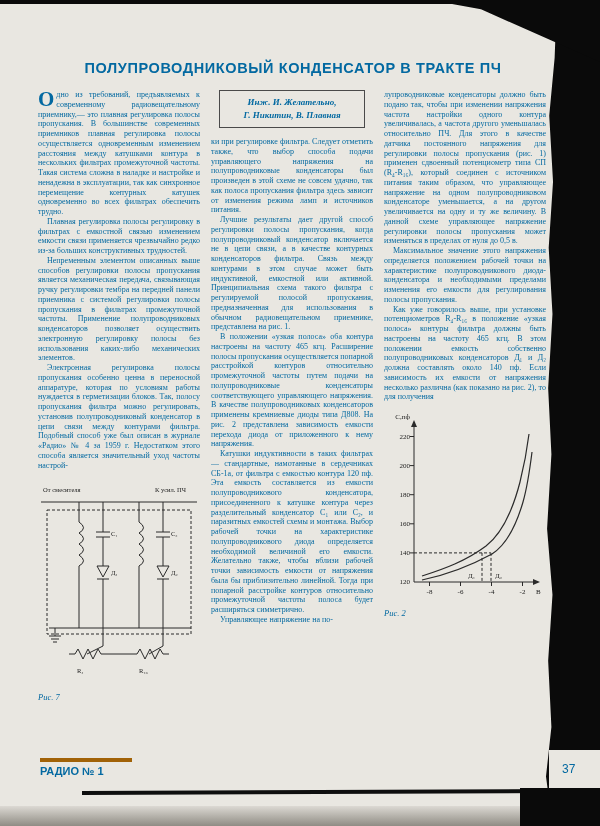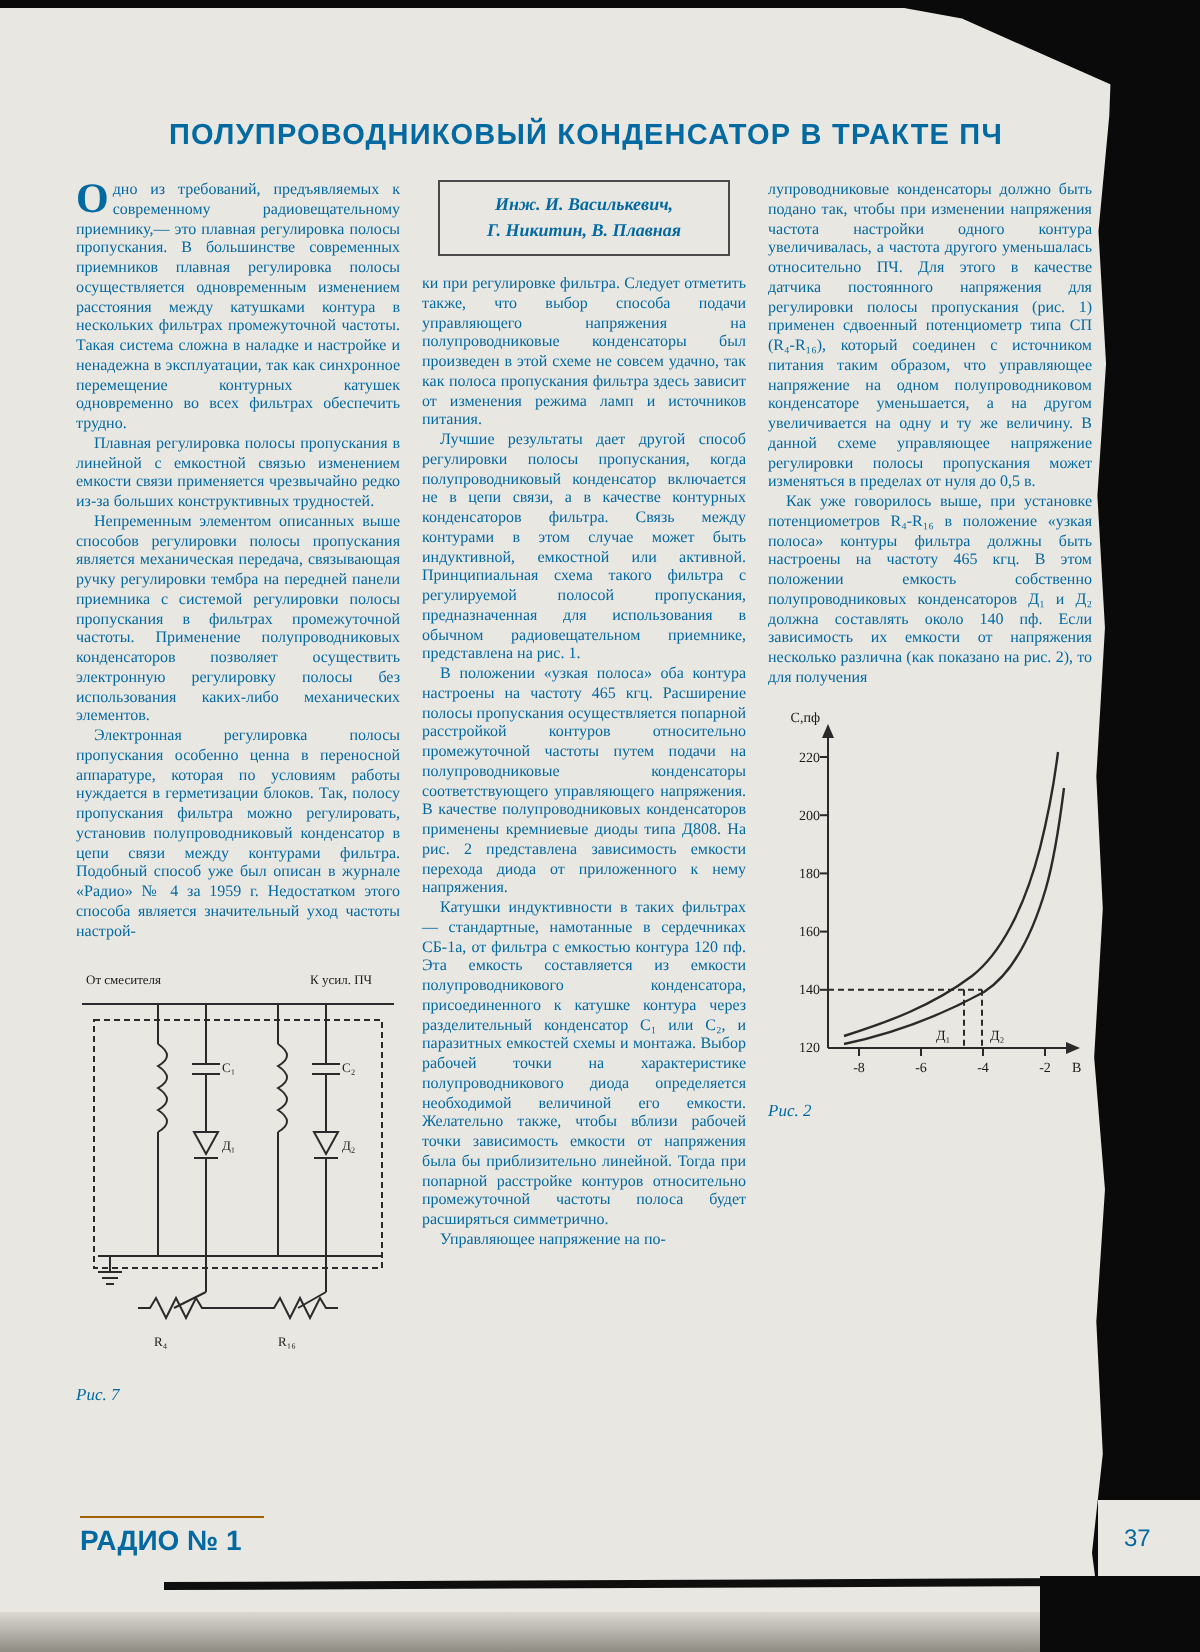--- a/index.html
+++ b/index.html
@@ -26,36 +26,36 @@
   .col{width:162px;}
   .authors{border:1px solid #4a4a4a;margin:0 8px 9px;padding:5px 4px;text-align:center;
     font-style:italic;font-weight:bold;font-size:9px;line-height:1.45;}
   p.body{margin:0;font-size:8px;line-height:1.22;text-align:justify;text-indent:9px;}
   p.body.first{text-indent:0;}
   .dropcap{float:left;font-size:21px;line-height:17px;font-weight:bold;padding:1px 2px 0 0;}
   figure{margin:8px 0 0;}
   figcaption{text-align:left;font-style:italic;font-size:8.5px;margin-top:2px;}
   svg{display:block;margin:0 auto;}
   svg text{font-family:"Liberation Serif",serif;fill:#1b1b1b;}
-  .footer-left{position:absolute;left:40px;top:758px;width:92px;border-top:1px solid #a16207;
-    padding-top:3px;font-family:"Liberation Sans",sans-serif;font-weight:bold;font-size:14px;}
+  .footer-left{position:absolute;left:40px;top:758px;width:92px;border-top:4px solid #a16207;
+    padding-top:3px;font-family:"Liberation Sans",sans-serif;font-weight:bold;font-size:11px;}
 </style>
 </head>
 <body>
 
 <div class="page">
 
   <div class="content">
     <h1 class="title">ПОЛУПРОВОДНИКОВЫЙ КОНДЕНСАТОР В ТРАКТЕ ПЧ</h1>
 
     <div class="cols">
 
       <div class="col">
         <p class="body first"><span class="dropcap">О</span><span>дно из требований, предъявляемых к современному радиовещательному приемнику,— это плавная регулировка полосы пропускания. В большинстве современных приемников плавная регулировка полосы осуществляется одновременным изменением расстояния между катушками контура в нескольких фильтрах промежуточной частоты. Такая система сложна в наладке и настройке и ненадежна в эксплуатации, так как синхронное перемещение контурных катушек одновременно во всех фильтрах обеспечить трудно.</span></p>
-        <p class="body">Плавная регулировка полосы пропускания в линейной с емкостной связью изменением емкости связи применяется чрезвычайно редко из-за больших конструктивных трудностей.</p>
+        <p class="body">Плавная регулировка полосы регулировку в фильтрах с емкостной связью изменением емкости связи применяется чрезвычайно редко из-за больших конструктивных трудностей.</p>
         <p class="body">Непременным элементом описанных выше способов регулировки полосы пропускания является механическая передача, связывающая ручку регулировки тембра на передней панели приемника с системой регулировки полосы пропускания в фильтрах промежуточной частоты. Применение полупроводниковых конденсаторов позволяет осуществить электронную регулировку полосы без использования каких-либо механических элементов.</p>
         <p class="body">Электронная регулировка полосы пропускания особенно ценна в переносной аппаратуре, которая по условиям работы нуждается в герметизации блоков. Так, полосу пропускания фильтра можно регулировать, установив полупроводниковый конденсатор в цепи связи между контурами фильтра. Подобный способ уже был описан в журнале «Радио» № 4 за 1959 г. Недостатком этого способа является значительный уход частоты настрой-</p>
 
         <figure>
           <svg width="160" height="212" viewBox="0 0 160 212">
             <g stroke="#2a2a2a" stroke-width="1" fill="none">
 
               <line x1="2" y1="24" x2="158" y2="24"></line>
               <line x1="10" y1="150" x2="152" y2="150"></line>
 
@@ -106,32 +106,33 @@
             <text x="132" y="97" font-size="6.5">Д₂</text>
             <text x="38" y="195" font-size="6.5">R₄</text>
             <text x="100" y="195" font-size="6.5">R₁₆</text>
           </svg>
           <figcaption>Рис. 7</figcaption>
         </figure>
       </div>
 
       <div class="col">
         <div class="authors">
-          <div>Инж. И. Василькевич,</div>
+          <div>Инж. И. Желательно,</div>
           <div>Г. Никитин, В. Плавная</div>
         </div>
         <p class="body first">ки при регулировке фильтра. Следует отметить также, что выбор способа подачи управляющего напряжения на полупроводниковые конденсаторы был произведен в этой схеме не совсем удачно, так как полоса пропускания фильтра здесь зависит от изменения режима ламп и источников питания.</p>
         <p class="body">Лучшие результаты дает другой способ регулировки полосы пропускания, когда полупроводниковый конденсатор включается не в цепи связи, а в качестве контурных конденсаторов фильтра. Связь между контурами в этом случае может быть индуктивной, емкостной или активной. Принципиальная схема такого фильтра с регулируемой полосой пропускания, предназначенная для использования в обычном радиовещательном приемнике, представлена на рис. 1.</p>
         <p class="body">В положении «узкая полоса» оба контура настроены на частоту 465 кгц. Расширение полосы пропускания осуществляется попарной расстройкой контуров относительно промежуточной частоты путем подачи на полупроводниковые конденсаторы соответствующего управляющего напряжения. В качестве полупроводниковых конденсаторов применены кремниевые диоды типа Д808. На рис. 2 представлена зависимость емкости перехода диода от приложенного к нему напряжения.</p>
         <p class="body">Катушки индуктивности в таких фильтрах — стандартные, намотанные в сердечниках СБ-1а, от фильтра с емкостью контура 120 пф. Эта емкость составляется из емкости полупроводникового конденсатора, присоединенного к катушке контура через разделительный конденсатор С₁ или С₂, и паразитных емкостей схемы и монтажа. Выбор рабочей точки на характеристике полупроводникового диода определяется необходимой величиной его емкости. Желательно также, чтобы вблизи рабочей точки зависимость емкости от напряжения была бы приблизительно линейной. Тогда при попарной расстройке контуров относительно промежуточной частоты полоса будет расширяться симметрично.</p>
         <p class="body">Управляющее напряжение на по-</p>
       </div>
 
       <div class="col">
         <p class="body first">лупроводниковые конденсаторы должно быть подано так, чтобы при изменении напряжения частота настройки одного контура увеличивалась, а частота другого уменьшалась относительно ПЧ. Для этого в качестве датчика постоянного напряжения для регулировки полосы пропускания (рис. 1) применен сдвоенный потенциометр типа СП (R₄-R₁₆), который соединен с источником питания таким образом, что управляющее напряжение на одном полупроводниковом конденсаторе уменьшается, а на другом увеличивается на одну и ту же величину. В данной схеме управляющее напряжение регулировки полосы пропускания может изменяться в пределах от нуля до 0,5 в.</p>
+        <p class="body">Максимальное значение этого напряжения определяется положением рабочей точки на характеристике полупроводникового диода-конденсатора и необходимыми пределами изменения его емкости для регулирования полосы пропускания.</p>
         <p class="body">Как уже говорилось выше, при установке потенциометров R₄-R₁₆ в положение «узкая полоса» контуры фильтра должны быть настроены на частоту 465 кгц. В этом положении емкость собственно полупроводниковых конденсаторов Д₁ и Д₂ должна составлять около 140 пф. Если зависимость их емкости от напряжения несколько различна (как показано на рис. 2), то для получения</p>
 
         <figure>
           <svg width="158" height="196" viewBox="0 0 158 196">
             <g stroke="#2a2a2a" stroke-width="1" fill="none">
 
               <line x1="28" y1="12" x2="28" y2="172"></line>
               <line x1="28" y1="172" x2="152" y2="172"></line>
 
               <line x1="24" y1="26.5" x2="28" y2="26.5"></line>

